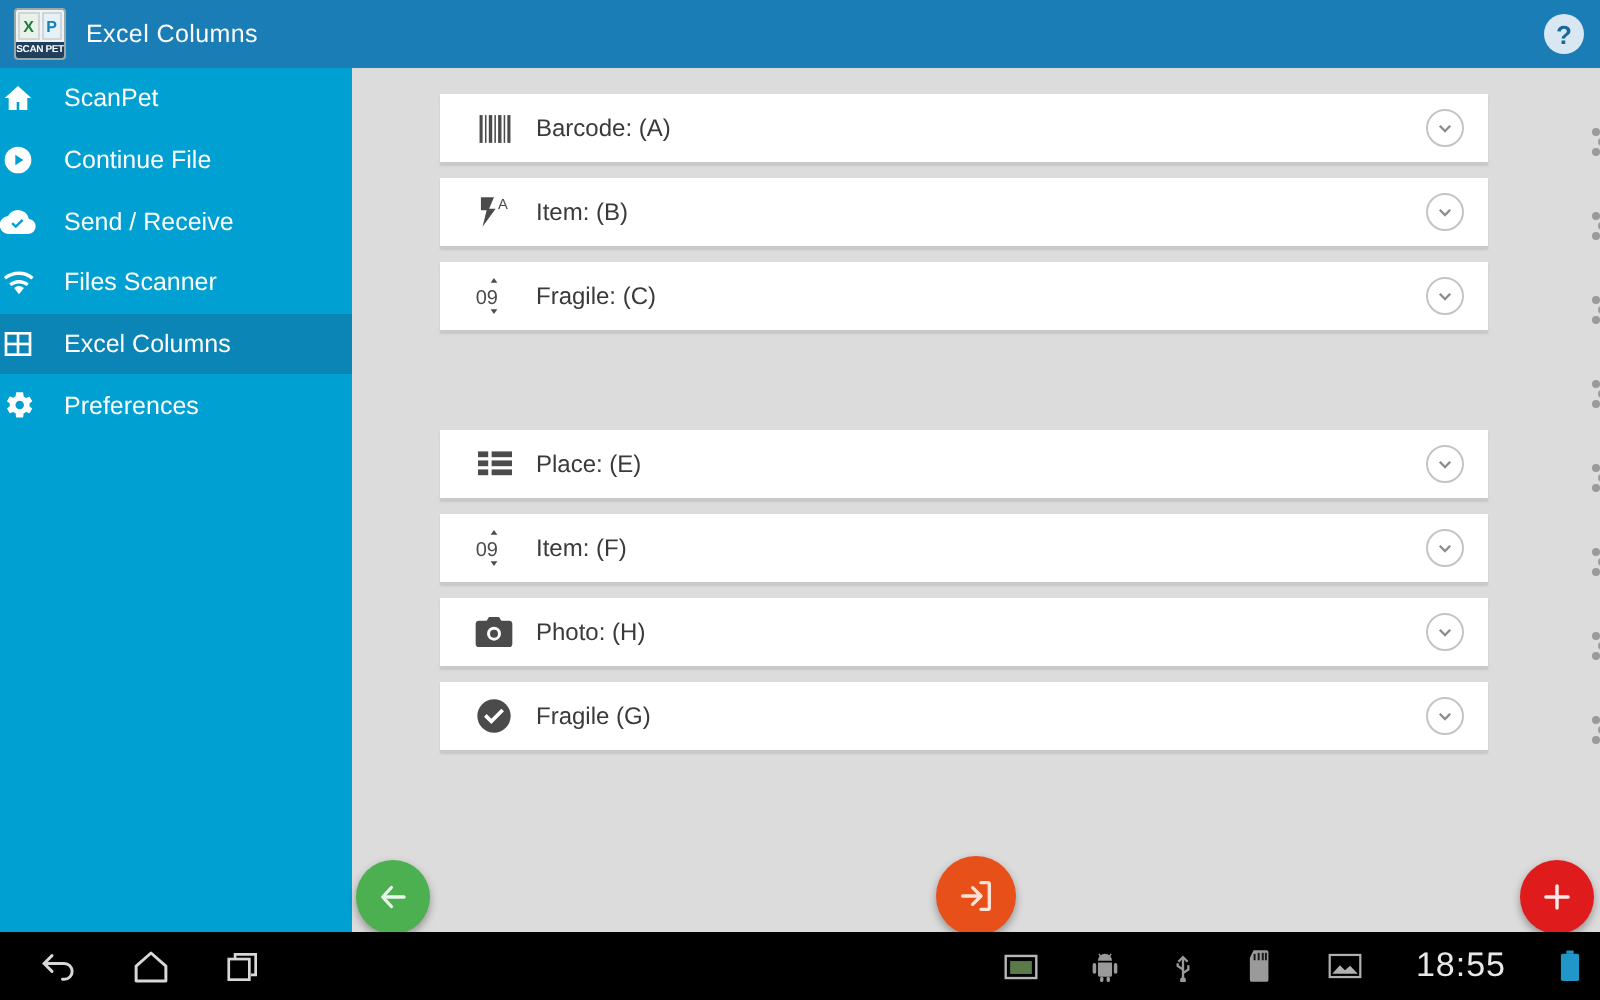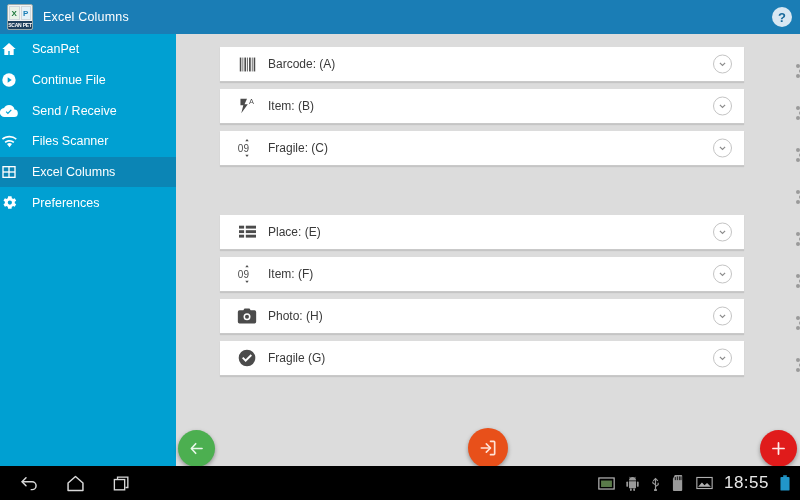--- a/index.html
+++ b/index.html
@@ -137,21 +137,21 @@
     background: #000000;
     display: flex; align-items: center;
   }
   .nav-btn {
     width: 46px; height: 34px;
     display: flex; align-items: center; justify-content: center;
   }
   .nav-left { display: flex; margin-left: 6px; }
   .sys-tray {
     position: absolute; right: 4px; top: 0; height: 34px;
-    display: flex; align-items: center; gap: 11px; padding-right: 6px;
+    display: flex; align-items: center; gap: 27px; padding-right: 6px;
   }
   .tray-ico { display: flex; align-items: center; justify-content: center; }
   .clock {
     color: #e8e8e8; font-size: 17px; letter-spacing: 0.5px;
     font-family: "Liberation Sans", sans-serif;
   }
   .top-blue-strip {
     position: absolute; left:0; top: 466px; width: 176px; height: 2px;
     background: #00a0d2;
   }

